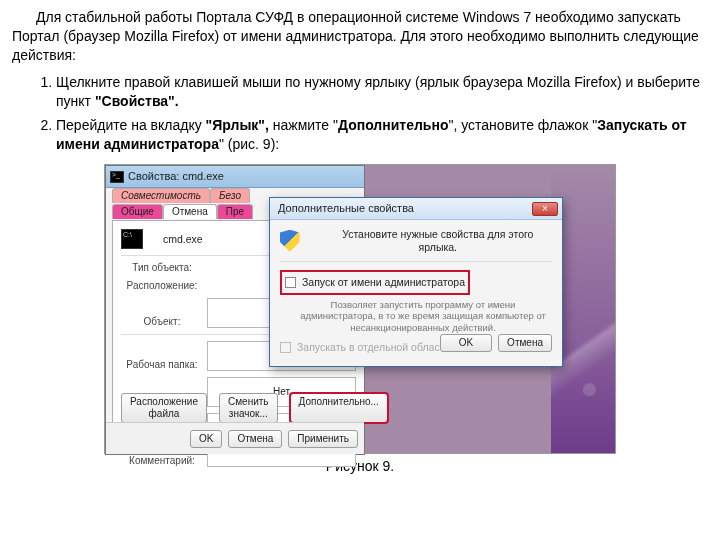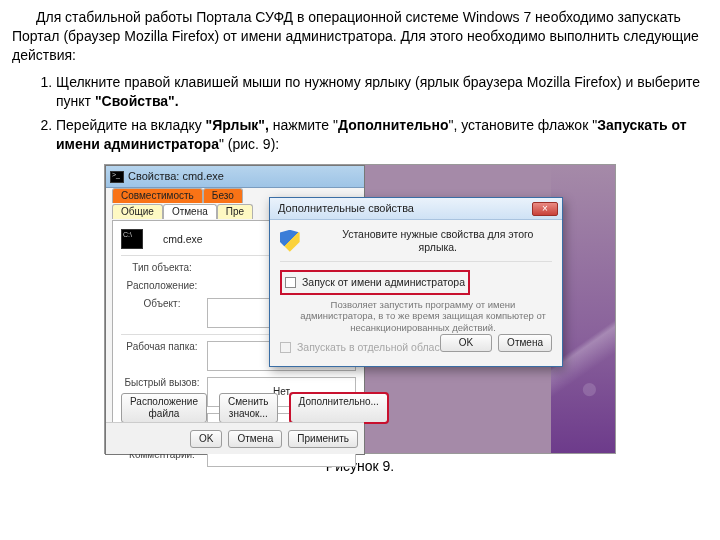--- a/index.html
+++ b/index.html
@@ -48,38 +48,38 @@
     position: relative;
   }
   .titlebar .icon-cmd::before {
     content: ">_"; color: #ccc; font-size: 7px; position: absolute; left: 1px; top: -1px;
   }
   .titlebar .ttl { font-size: 11px; color: #1a1a1a; }
   .props-body { background: #f4f4f4; position: absolute; top: 22px; left: 0; right: 0; bottom: 0; padding: 0; }
   .tabs-row2 { position: absolute; top: 0; left: 6px; display: flex; gap: 0; }
   .tabs-row1 { position: absolute; top: 16px; left: 6px; display: flex; gap: 0; }
   .tab {
-    background: #fef9c3; border: 1px solid #b0b0b0; border-bottom: none;
+    background: #ec4899; border: 1px solid #b0b0b0; border-bottom: none;
     border-radius: 3px 3px 0 0;
     padding: 1px 8px; font-size: 10px; color: #222;
   }
   .tab.active { background: #fff; font-weight: normal; z-index: 2; }
-  .tab.inactive2 { background: #f97316; }
+  .tab.inactive2 { background: #fca5a5; font-style: italic; }
   .tab-pane {
     position: absolute; top: 32px; left: 6px; right: 0;
     height: 210px; background: #fff;
     border: 1px solid #b0b0b0; border-right: none;
     padding: 8px;
   }
   .app-icon-row { display: flex; align-items: center; gap: 20px; margin-bottom: 6px; }
   .app-icon {
     width: 22px; height: 20px; background: #000; border: 1px solid #333; position: relative;
   }
   .app-icon::before { content: "C:\\"; color: #ccc; font-size: 7px; position: absolute; left: 1px; top: 1px; }
-  .field-row { display: flex; align-items: flex-start; margin: 6px 0; gap: 4px; }
+  .field-row { display: flex; align-items: flex-end; margin: 6px 0; gap: 4px; }
   .field-label { width: 82px; color: #444; font-size: 10px; }
   .field-value { flex: 1; font-size: 10px; }
   .field-input {
     flex: 1; border: 1px solid #b8b8b8; background: #fff; padding: 8px 3px; font-size: 10px;
   }
   .sep { border-top: 1px solid #ddd; margin: 4px 0; }
   .btn {
     background: linear-gradient(#fdfdfd,#e6e6e6);
     border: 1px solid #9c9c9c; border-radius: 3px;
     padding: 2px 8px; font-size: 10px; color: #222;

